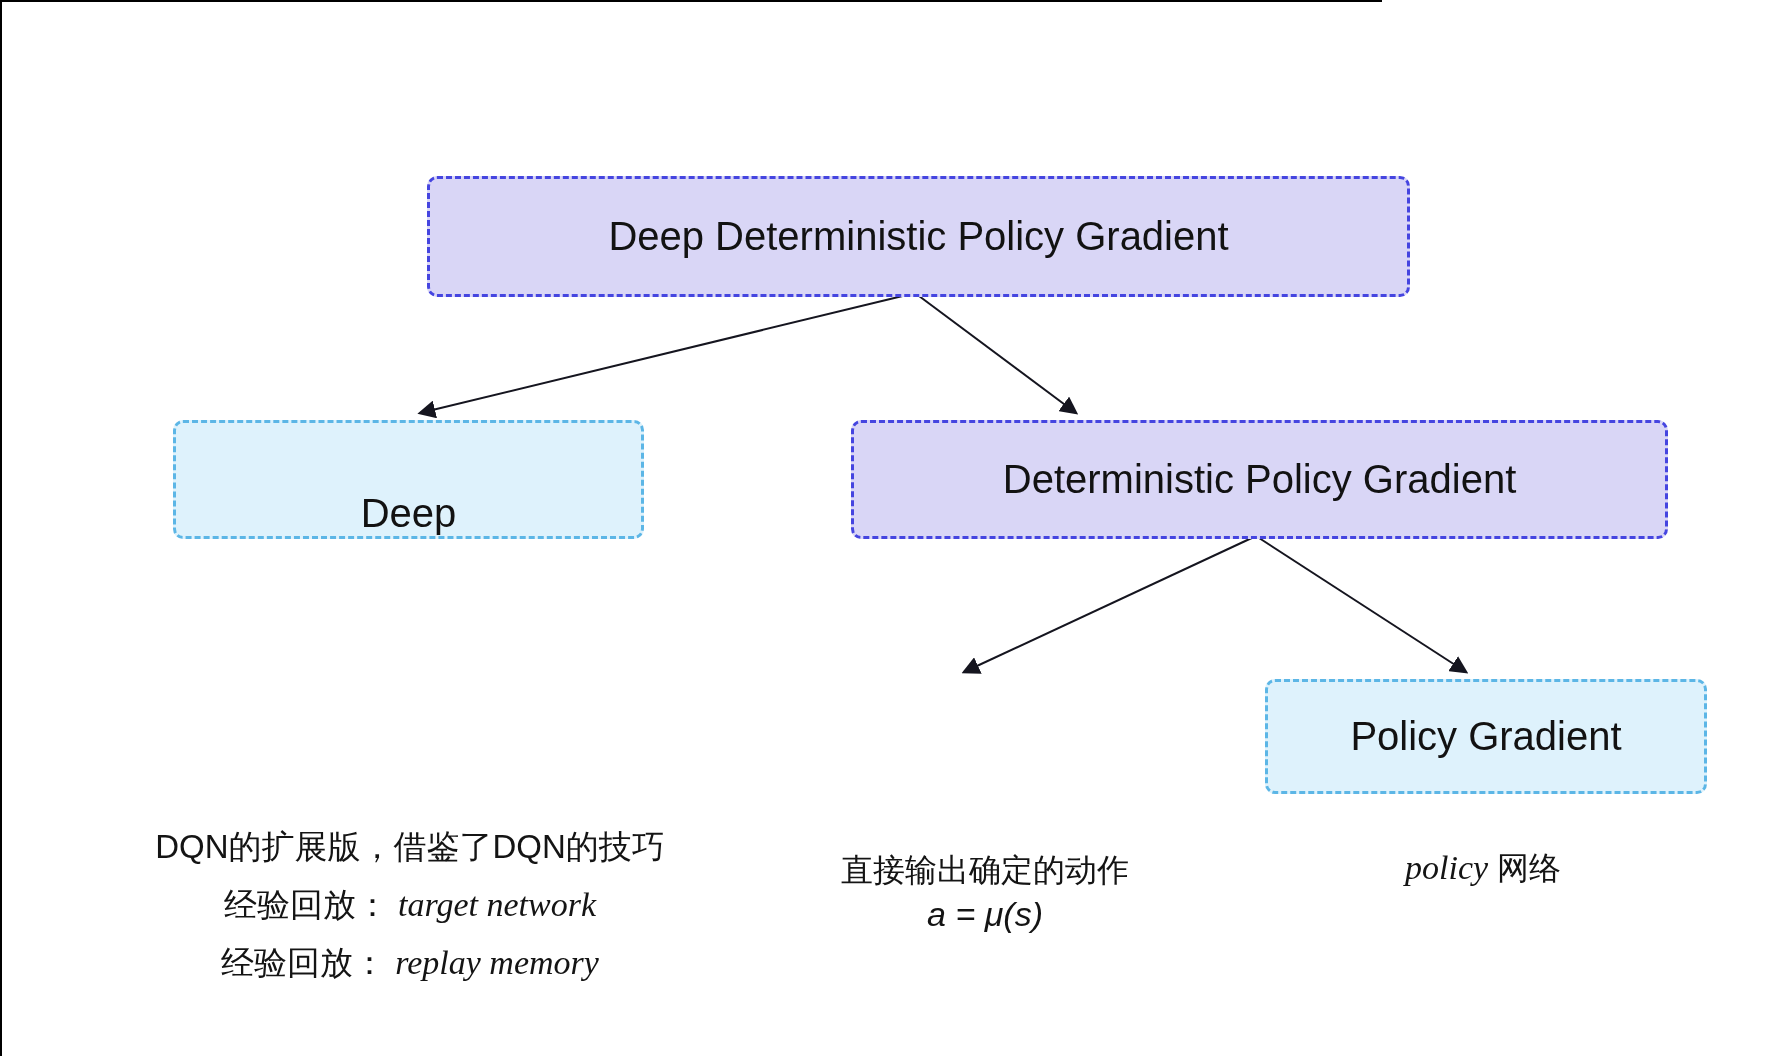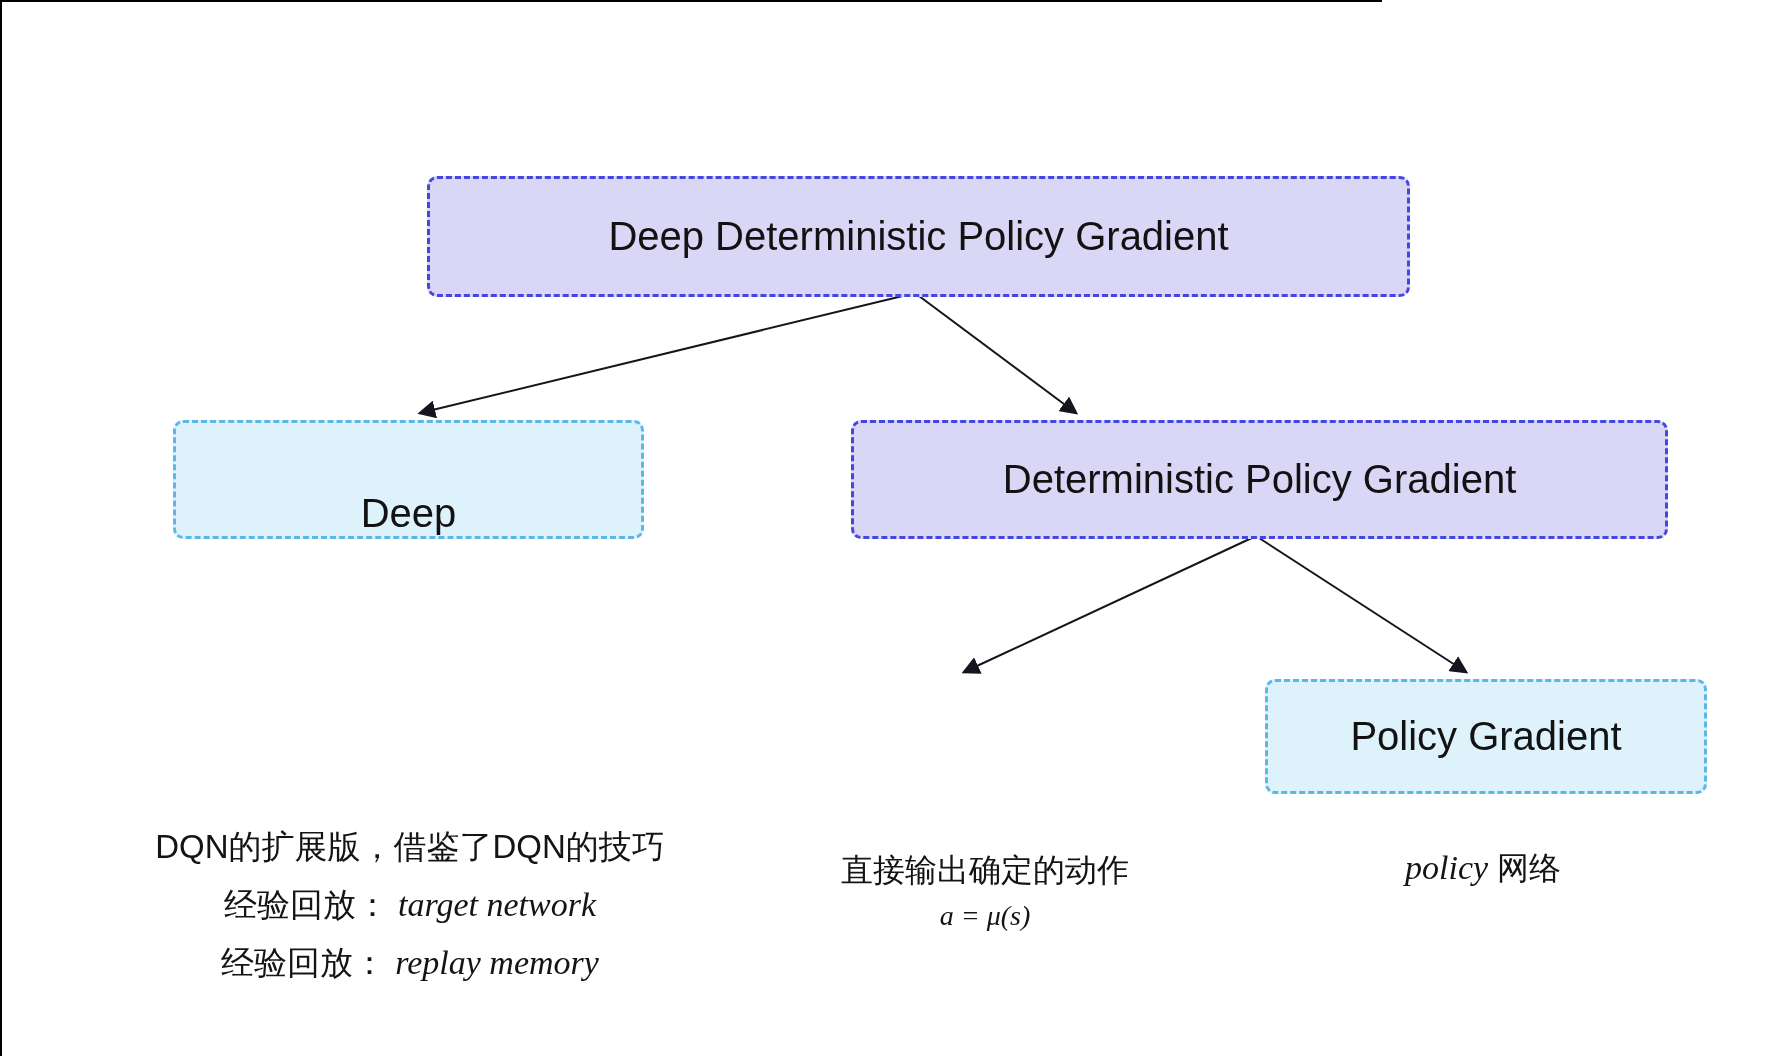--- a/index.html
+++ b/index.html
@@ -42,21 +42,21 @@
   .notes-deep .row + .row{margin-top:16px;}
   .notes-deep .row.last{}
   .notes-det{left:770px;top:850px;width:430px;}
   .notes-det .row{font-size:32px;line-height:40px;}
   .notes-det .row + .row{margin-top:4px;}
   .notes-pg{left:1268px;top:848px;width:430px;}
   .notes-pg .row{font-size:32px;line-height:40px;}
   .notes-pg .row + .row{margin-top:4px;}
 
   .term{font-family:"Liberation Serif",serif;font-style:italic;font-size:34px;text-align:right;}
-  .formula{font-family:Liberation Serif, serif;font-style:italic;font-size:28px;}
+  .formula{font-family:Liberation Sans, sans-serif;font-style:italic;font-size:34px;}
 </style>
 </head>
 <body>
 
 <div class="canvas">
 
   <div class="edge-top"></div>
   <div class="edge-left"></div>
 
 

